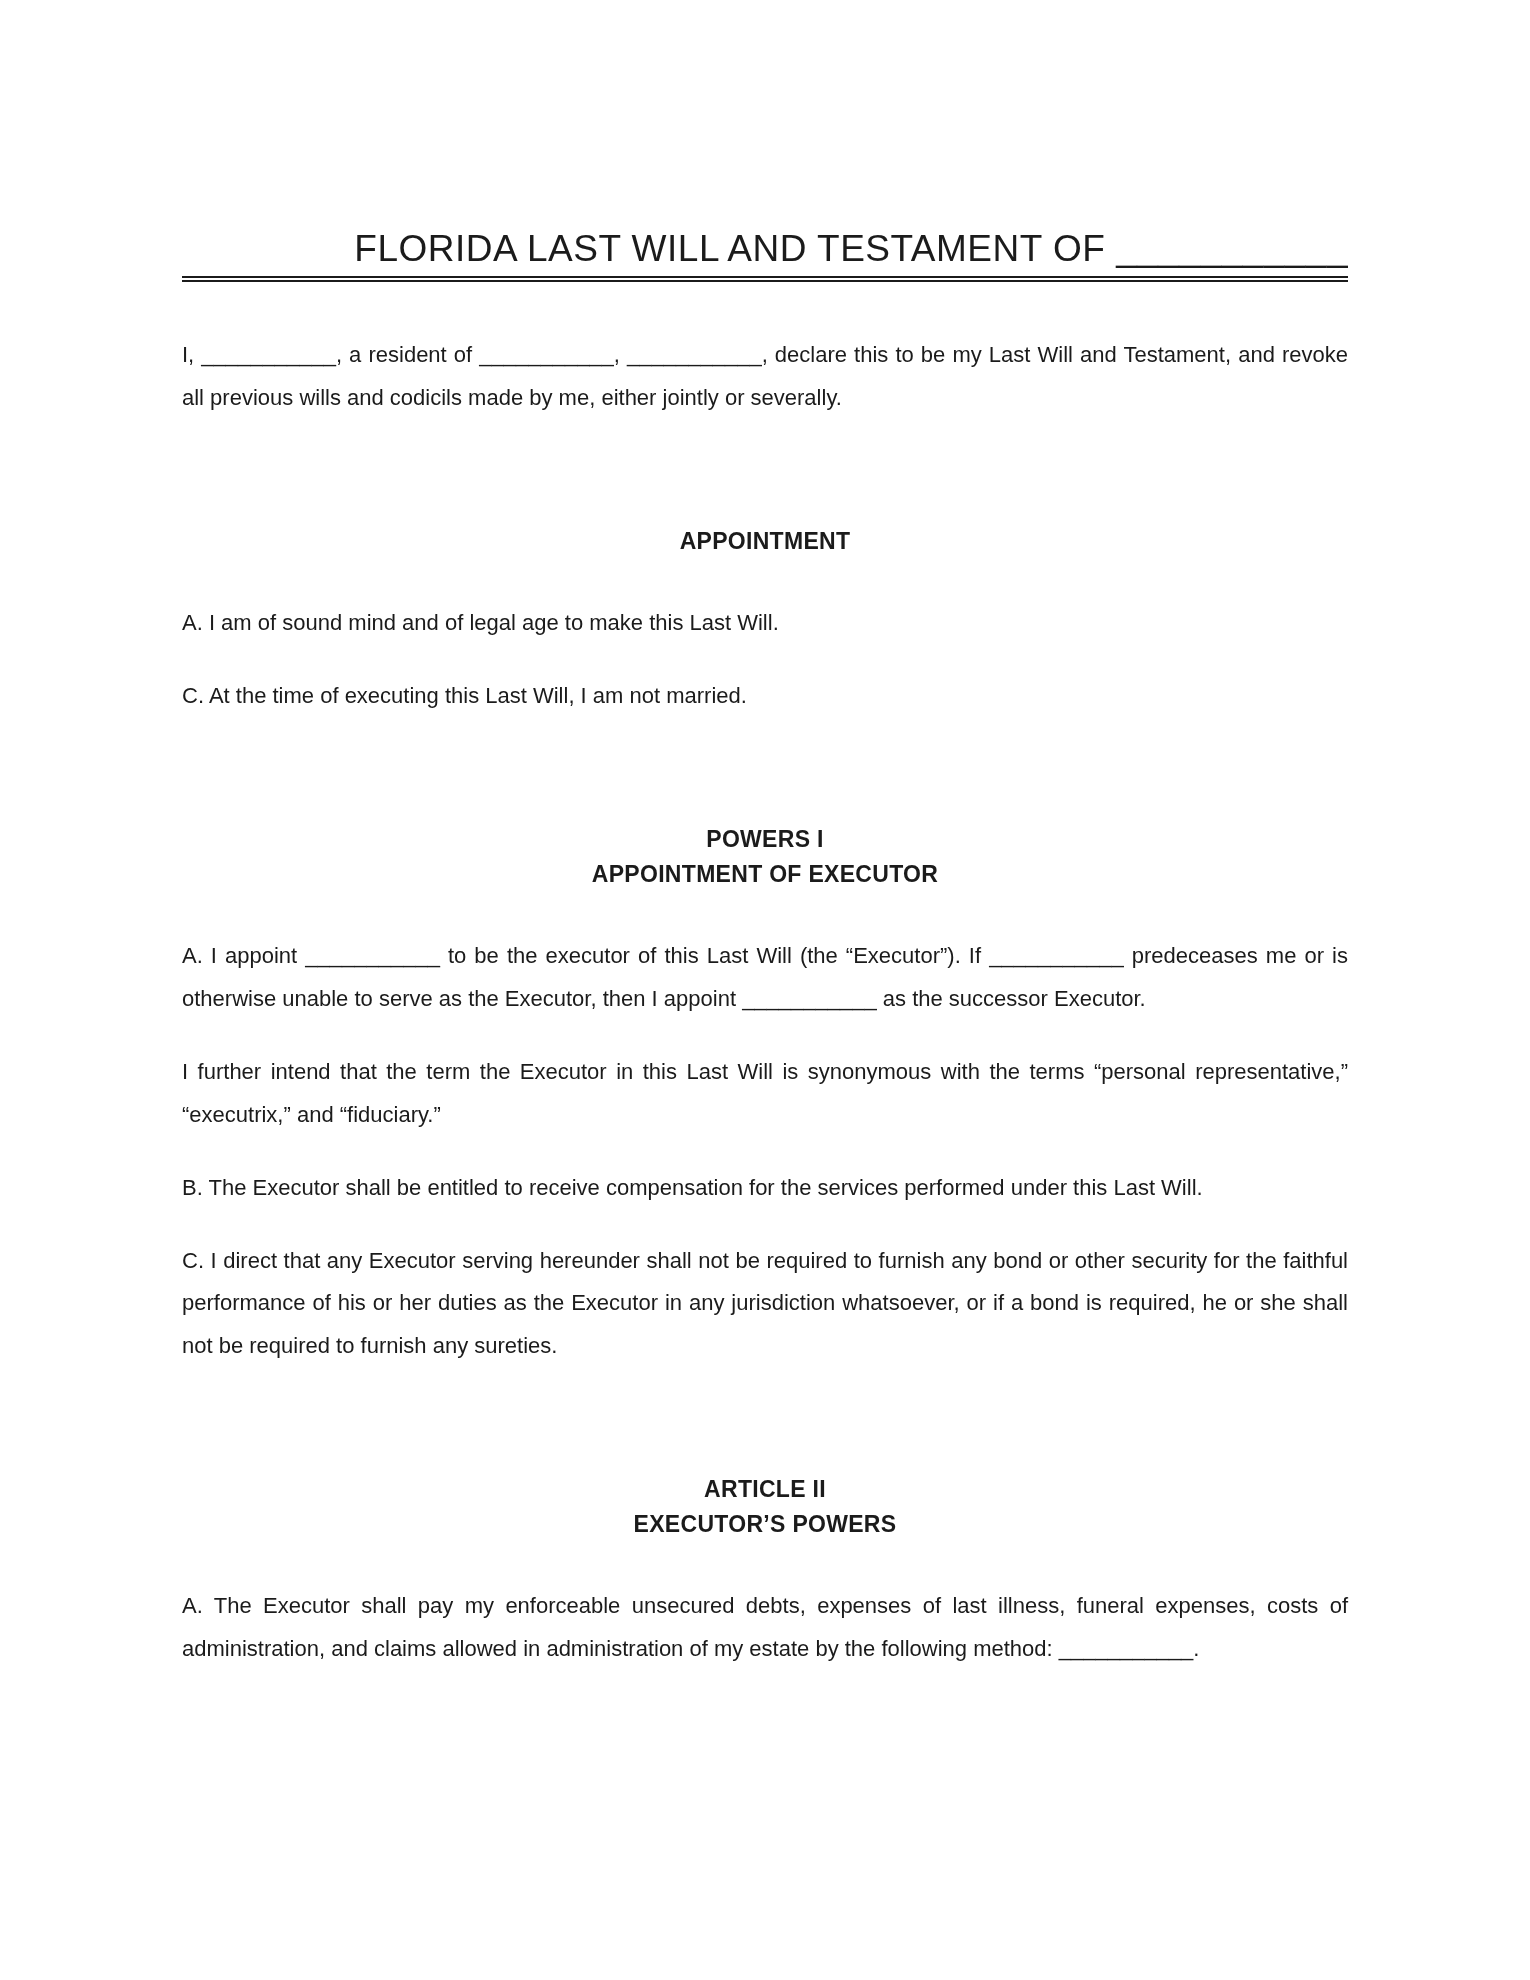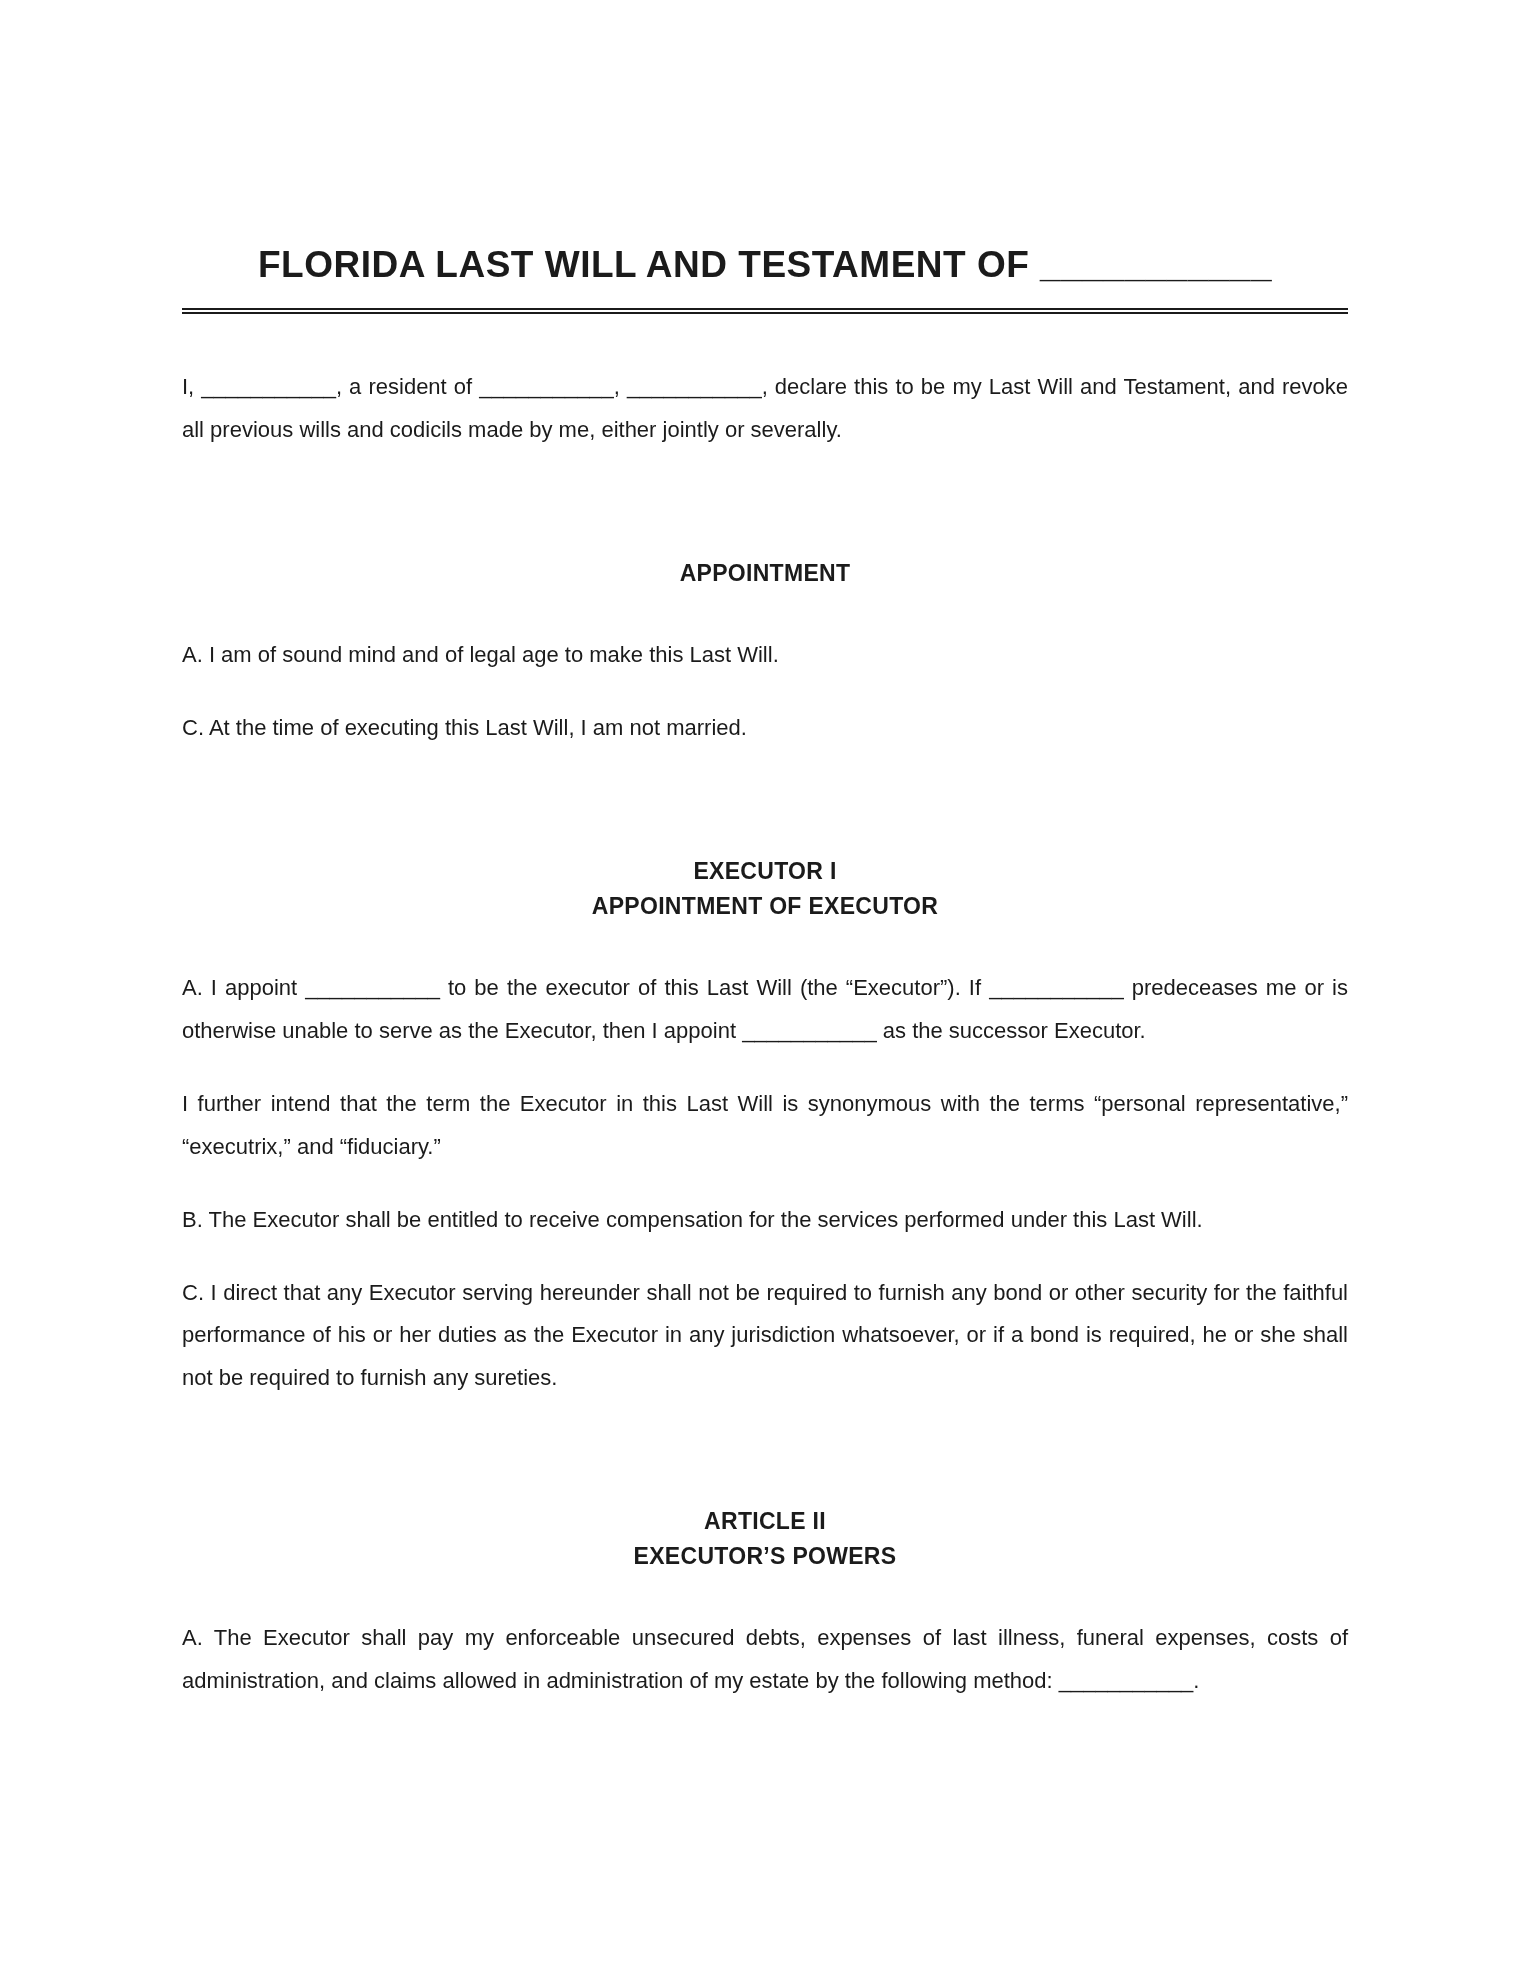--- a/index.html
+++ b/index.html
@@ -18,24 +18,24 @@
     font-family: "Liberation Sans", "DejaVu Sans", sans-serif;
     color: #1b1b1b;
     overflow: hidden;
   }
   .title-block {
     border-bottom: 6px double #1b1b1b;
     padding-bottom: 6px;
     margin-bottom: 52px;
   }
   .doc-title {
-    margin: 16px;
+    margin: 0;
     font-size: 37px;
-    font-weight: bold;
-    text-align: center;
+    font-weight: normal;
+    text-align: right;
     letter-spacing: 0.5px;
     white-space: nowrap;
   }
   p.body-par {
     margin: 0 0 30px 0;
     font-size: 22px;
     line-height: 1.95;
     text-align: justify;
   }
   .section-heading {
@@ -62,21 +62,21 @@
   <p class="body-par">I, ___________, a resident of ___________, ___________, declare this to be my Last Will and Testament, and revoke all previous wills and codicils made by me, either jointly or severally.</p>
 
   <div class="section-heading">
     <span class="h-line">APPOINTMENT</span>
   </div>
 
   <p class="body-par">A. I am of sound mind and of legal age to make this Last Will.</p>
   <p class="body-par">C. At the time of executing this Last Will, I am not married.</p>
 
   <div class="section-heading">
-    <span class="h-line">EXECUTOR I</span>
+    <span class="h-line">POWERS I</span>
     <span class="h-line">APPOINTMENT OF EXECUTOR</span>
   </div>
 
   <p class="body-par">A. I appoint ___________ to be the executor of this Last Will (the “Executor”). If ___________ predeceases me or is otherwise unable to serve as the Executor, then I appoint ___________ as the successor Executor.</p>
   <p class="body-par">I further intend that the term the Executor in this Last Will is synonymous with the terms “personal representative,” “executrix,” and “fiduciary.”</p>
   <p class="body-par">B. The Executor shall be entitled to receive compensation for the services performed under this Last Will.</p>
   <p class="body-par">C. I direct that any Executor serving hereunder shall not be required to furnish any bond or other security for the faithful performance of his or her duties as the Executor in any jurisdiction whatsoever, or if a bond is required, he or she shall not be required to furnish any sureties.</p>
 
   <div class="section-heading">
     <span class="h-line">ARTICLE II</span>

